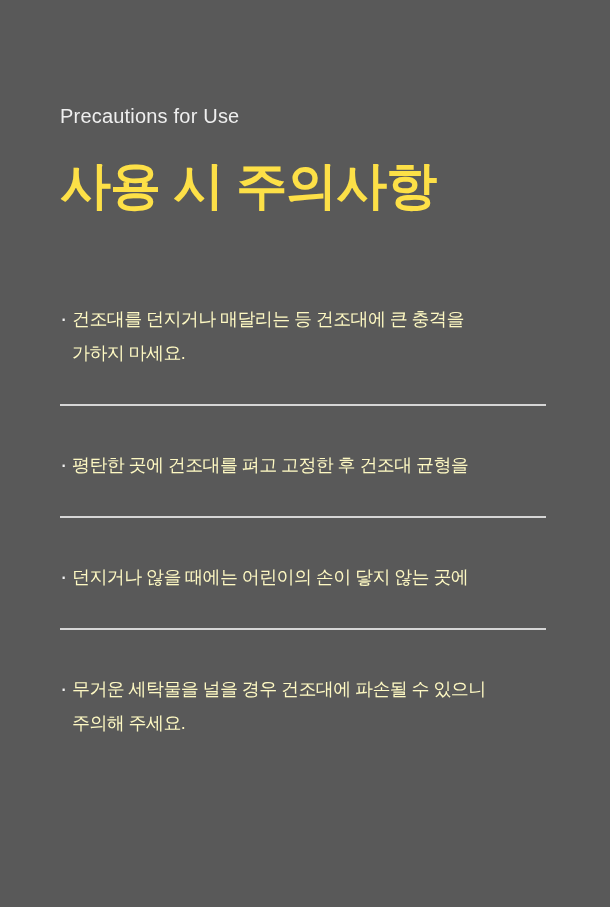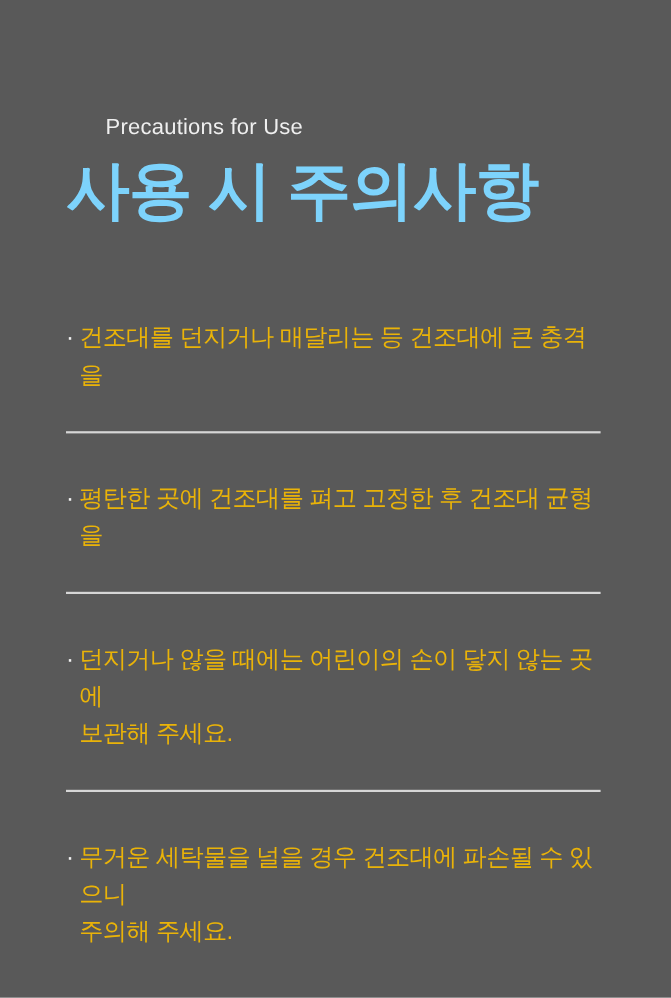--- a/index.html
+++ b/index.html
@@ -18,50 +18,49 @@
   .content {
     padding: 103px 58px 0 60px;
     color: #f2f2f2;
   }
   .eyebrow {
     font-size: 20px;
     line-height: 26px;
     font-weight: 400;
     color: #efefef;
     letter-spacing: 0.2px;
-    margin-left: 36px;
   }
   .title {
-    margin-top: 16px;
-    font-size: 58px;
+    margin-top: 28px;
+    font-size: 51px;
     line-height: 58px;
     font-weight: 700;
-    color: #7dd3fc;
+    color: #fde047;
     letter-spacing: -1px;
   }
   .items {
     margin-top: 87px;
   }
   .item {
     display: flex;
     align-items: flex-start;
   }
   .bullet {
     width: 12px;
     flex: 0 0 12px;
     font-size: 22px;
     line-height: 34px;
     color: #f2f2f2;
     font-weight: 400;
   }
   .item-text {
-    font-size: 22px;
+    font-size: 18px;
     line-height: 34px;
     letter-spacing: -0.6px;
-    color: #eab308;
+    color: #fef9c3;
   }
   .item-text .line { display: block; }
   .divider {
     height: 2px;
     background: #d6d6d6;
     border: none;
     margin: 34px 0 42px 0;
     width: 486px;
   }
 </style>
@@ -74,39 +73,39 @@
     <div class="eyebrow">Precautions for Use</div>
 
     <h1 class="title">사용 시 주의사항</h1>
 
     <div class="items">
 
       <div class="item">
         <span class="bullet">·</span>
         <div class="item-text">
           <span class="line">건조대를 던지거나 매달리는 등 건조대에 큰 충격을</span>
+          <span class="line">가하지 마세요.</span>
         </div>
       </div>
 
       <hr class="divider">
 
       <div class="item">
         <span class="bullet">·</span>
         <div class="item-text">
           <span class="line">평탄한 곳에 건조대를 펴고 고정한 후 건조대 균형을</span>
         </div>
       </div>
 
       <hr class="divider">
 
       <div class="item">
         <span class="bullet">·</span>
         <div class="item-text">
           <span class="line">던지거나 않을 때에는 어린이의 손이 닿지 않는 곳에</span>
-          <span class="line">보관해 주세요.</span>
         </div>
       </div>
 
       <hr class="divider">
 
       <div class="item">
         <span class="bullet">·</span>
         <div class="item-text">
           <span class="line">무거운 세탁물을 널을 경우 건조대에 파손될 수 있으니</span>
           <span class="line">주의해 주세요.</span>

